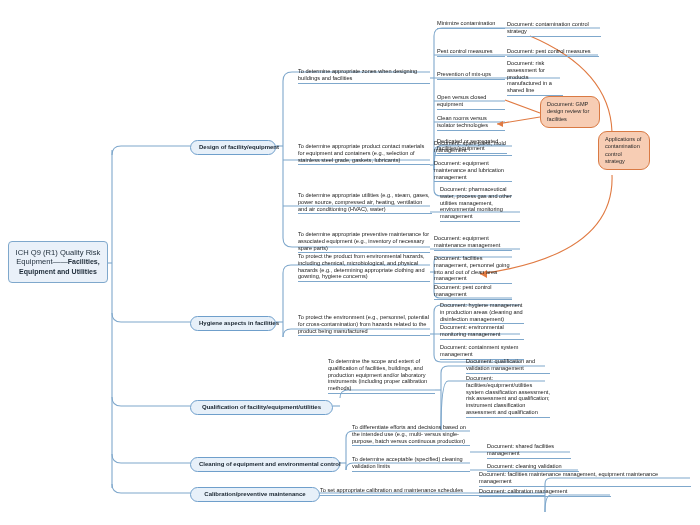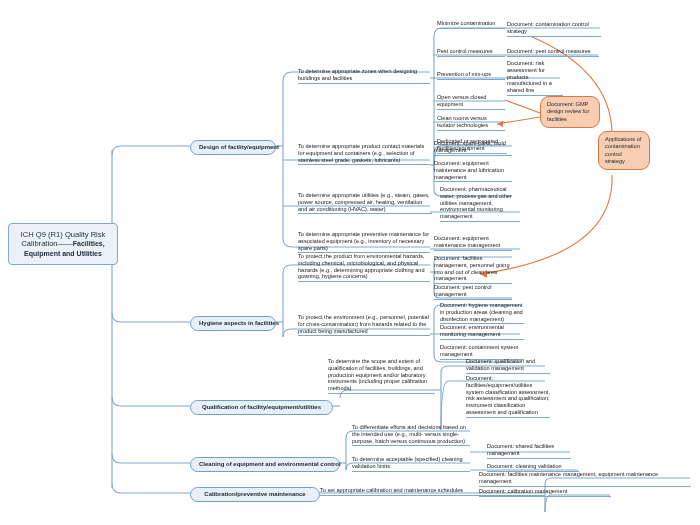--- a/index.html
+++ b/index.html
@@ -155,23 +155,23 @@
       <path d="M612,175 Q615,255 480,274"></path>
       <path d="M505,100 L540,113"></path>
       <path d="M540,117 L497,124"></path>
     </g>
     <g fill="#e07a42" stroke="none">
       <polygon points="480,274 487,270 487,278"></polygon>
       <polygon points="497,124 503,121 503,127"></polygon>
     </g>
   </svg>
 
-  <div class="node root" style="left:8px; top:223px; width:110px;">
+  <div class="node root" style="left:8px; top:241px; width:100px;">
     <span>ICH Q9 (R1) Quality Risk</span><br>
-    <span>Calibration——</span><span class="b">Facilities,</span><br>
+    <span>Equipment——</span><span class="b">Facilities,</span><br>
     <span class="b">Equipment and Utilities</span>
   </div>
 
   <div class="node pill" style="left:190px; top:140px; width:86px;">
     <span>Design of facility/equipment</span>
   </div>
   <div class="node pill" style="left:190px; top:316px; width:86px;">
     <span>Hygiene aspects in facilities</span>
   </div>
   <div class="node pill" style="left:190px; top:400px; width:143px;">

